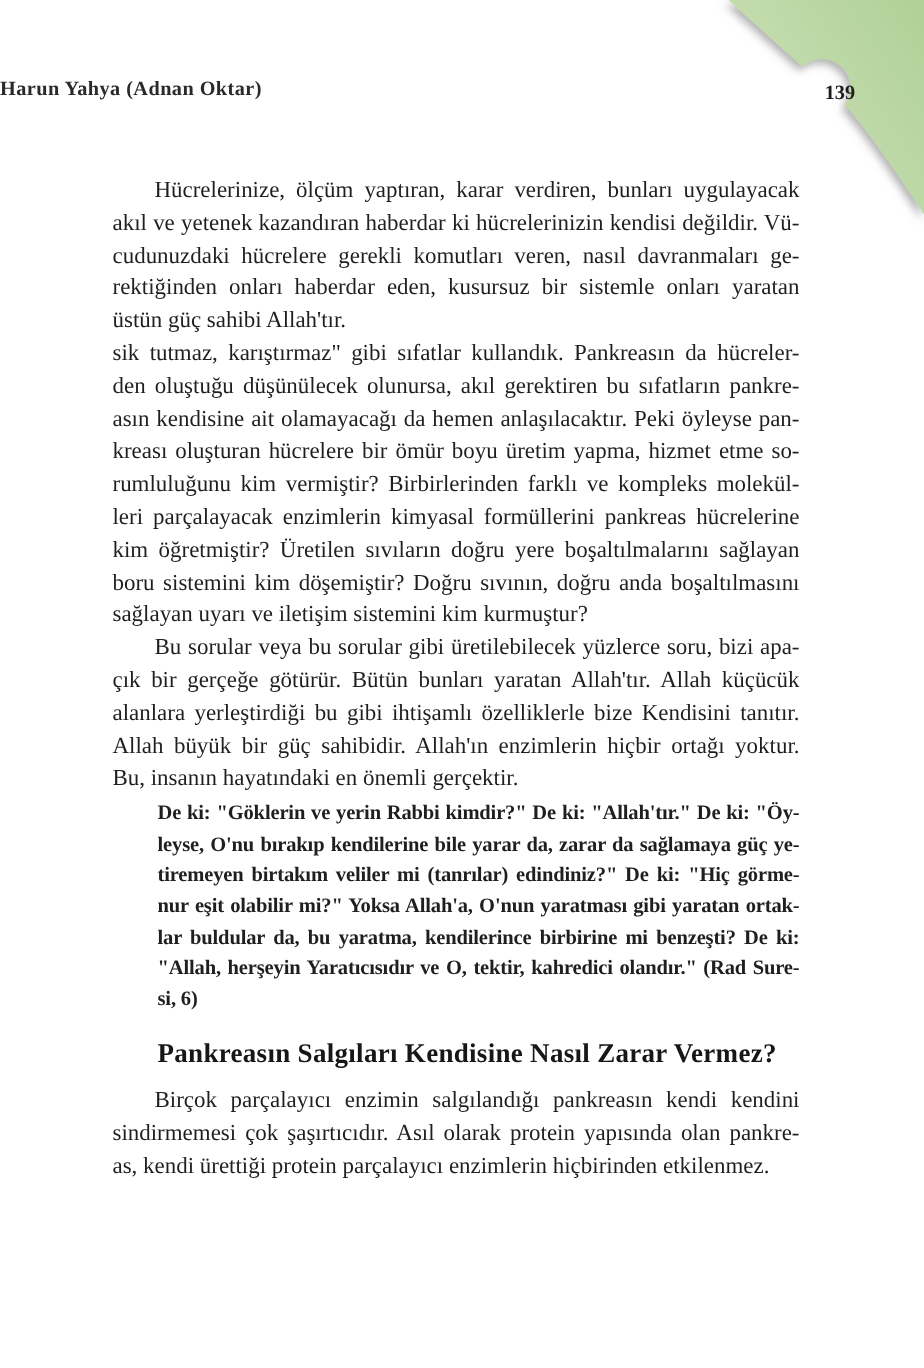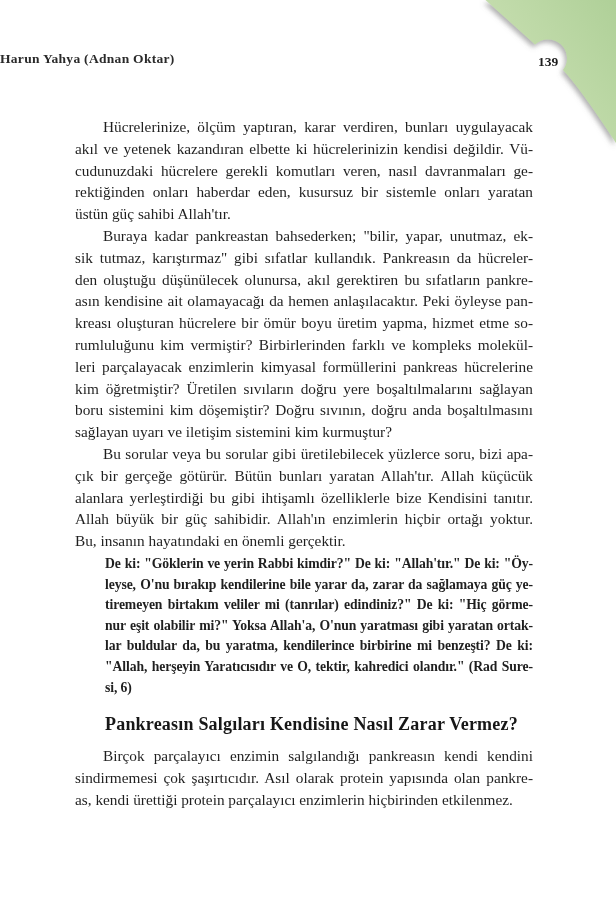--- a/index.html
+++ b/index.html
@@ -20,21 +20,21 @@
   .g2{stop-color:var(--corner-dark,#afd098);}
 
   
   .running-title{
     position:absolute;top:51px;left:0;width:608px;
     text-align:left;font-weight:700;font-size:13.5px;
     letter-spacing:.3px;color:#2a2a2a;
   }
   .pagenum{
     position:absolute;top:54px;left:538px;width:32px;
-    text-align:left;font-weight:700;font-size:13.5px;
+    text-align:right;font-weight:700;font-size:13.5px;
     color:#1d1d1d;z-index:3;
   }
 
   
   .body-text{
     position:absolute;left:75px;top:116px;width:458px;
     font-size:15.3px;line-height:21.8px;
     color:var(--text-color,#1f1f1f);
   }
   .para{margin:0;}
@@ -80,27 +80,26 @@
     <path filter="url(#sh)" fill="url(#gg)" d="M485.5 0 H616 V143 Q580 88 563 70 A19 19 0 0 0 535 44.5 L485.5 0 Z"></path>
   </svg>
 
   <div class="pagenum">139</div>
 
   <div class="running-title">Harun Yahya (Adnan Oktar)</div>
 
   <div class="body-text">
       <div class="para">
         <div class="line first">Hücrelerinize, ölçüm yaptıran, karar verdiren, bunları uygulayacak</div>
-        <div class="line">akıl ve yetenek kazandıran elbette ki hücrelerinizin kendisi değildir. Vü-</div>
+        <div class="line">akıl ve yetenek kazandıran haberdar ki hücrelerinizin kendisi değildir. Vü-</div>
         <div class="line">cudunuzdaki hücrelere gerekli komutları veren, nasıl davranmaları ge-</div>
         <div class="line">rektiğinden onları haberdar eden, kusursuz bir sistemle onları yaratan</div>
         <div class="line last">üstün güç sahibi Allah'tır.</div>
       </div>
       <div class="para">
-        <div class="line first">Buraya kadar pankreastan bahsederken; "bilir, yapar, unutmaz, ek-</div>
         <div class="line">sik tutmaz, karıştırmaz" gibi sıfatlar kullandık. Pankreasın da hücreler-</div>
         <div class="line">den oluştuğu düşünülecek olunursa, akıl gerektiren bu sıfatların pankre-</div>
         <div class="line">asın kendisine ait olamayacağı da hemen anlaşılacaktır. Peki öyleyse pan-</div>
         <div class="line">kreası oluşturan hücrelere bir ömür boyu üretim yapma, hizmet etme so-</div>
         <div class="line">rumluluğunu kim vermiştir? Birbirlerinden farklı ve kompleks molekül-</div>
         <div class="line">leri parçalayacak enzimlerin kimyasal formüllerini pankreas hücrelerine</div>
         <div class="line">kim öğretmiştir? Üretilen sıvıların doğru yere boşaltılmalarını sağlayan</div>
         <div class="line">boru sistemini kim döşemiştir? Doğru sıvının, doğru anda boşaltılmasını</div>
         <div class="line last">sağlayan uyarı ve iletişim sistemini kim kurmuştur?</div>
       </div>

